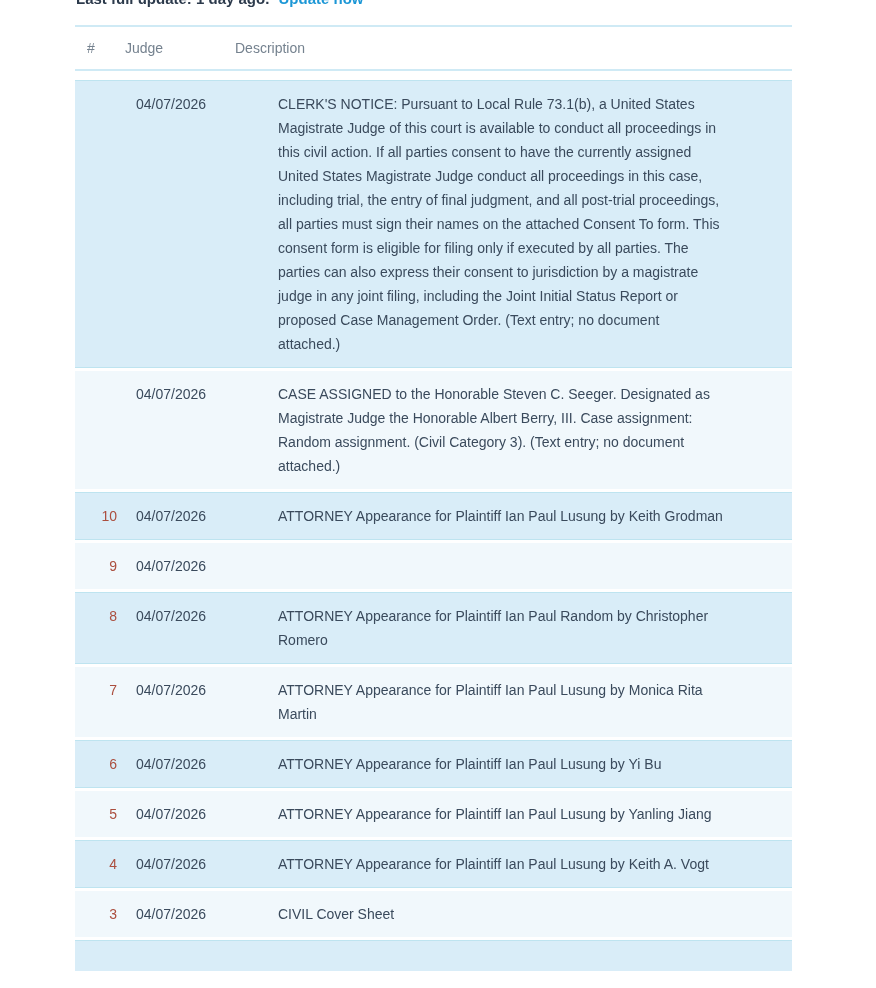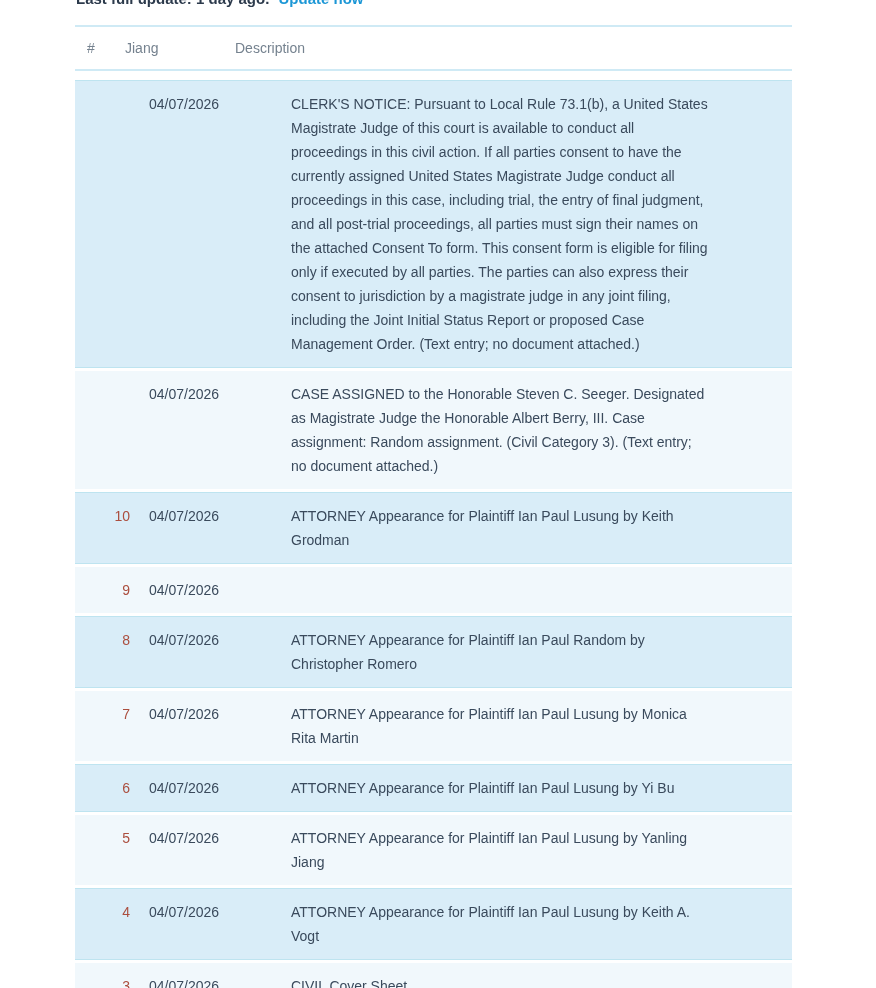--- a/index.html
+++ b/index.html
@@ -52,21 +52,21 @@
   }
   .th-number { padding-left: 12px; }
   .th-date   { padding-left: 8px; }
   .th-desc   { padding-left: 2px; }
 
   .rows { margin-top: 9px; }
 
   .docket-row {
     display: grid;
     grid-template-columns: 42px 116px 1fr;
-    padding: 11px 17px;
+    padding: 11px 4px;
     margin-bottom: 3px;
     font-size: 14px;
     line-height: 24px;
   }
   .docket-row.blue {
     background: var(--row-highlight, #d9edf8);
     border-top: 1px solid var(--row-border, #bee4f0);
     border-bottom: 1px solid var(--row-border, #bee4f0);
   }
   .docket-row.light {
@@ -91,21 +91,21 @@
 <body>
 
 <div class="status-bar">
   <span>Last full update: 1 day ago.</span>
   <a class="update-link">Update now</a>
 </div>
 
 <div class="docket-table">
   <div class="thead">
     <span class="th-number">#</span>
-    <span class="th-date">Jiang</span>
+    <span class="th-date">Judge</span>
     <span class="th-desc">Description</span>
   </div>
 
   <div class="rows">
       <div class="docket-row blue">
     <span class="cell-number"></span>
     <span class="cell-date">04/07/2026</span>
     <span class="cell-desc">CLERK'S NOTICE: Pursuant to Local Rule 73.1(b), a United States Magistrate Judge of this court is available to conduct all proceedings in this civil action. If all parties consent to have the currently assigned United States Magistrate Judge conduct all proceedings in this case, including trial, the entry of final judgment, and all post-trial proceedings, all parties must sign their names on the attached Consent To form. This consent form is eligible for filing only if executed by all parties. The parties can also express their consent to jurisdiction by a magistrate judge in any joint filing, including the Joint Initial Status Report or proposed Case Management Order. (Text entry; no document attached.)</span>
   </div>
       <div class="docket-row light">

